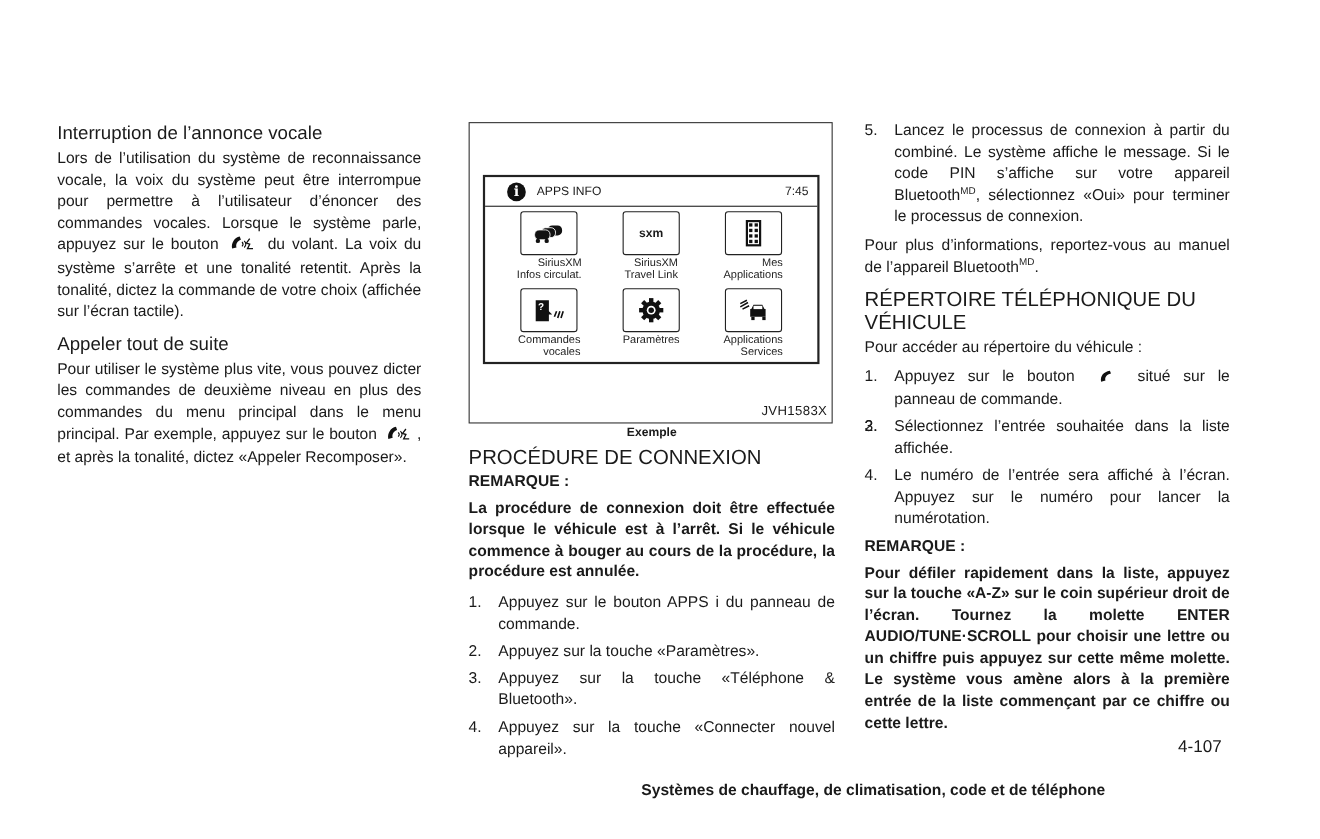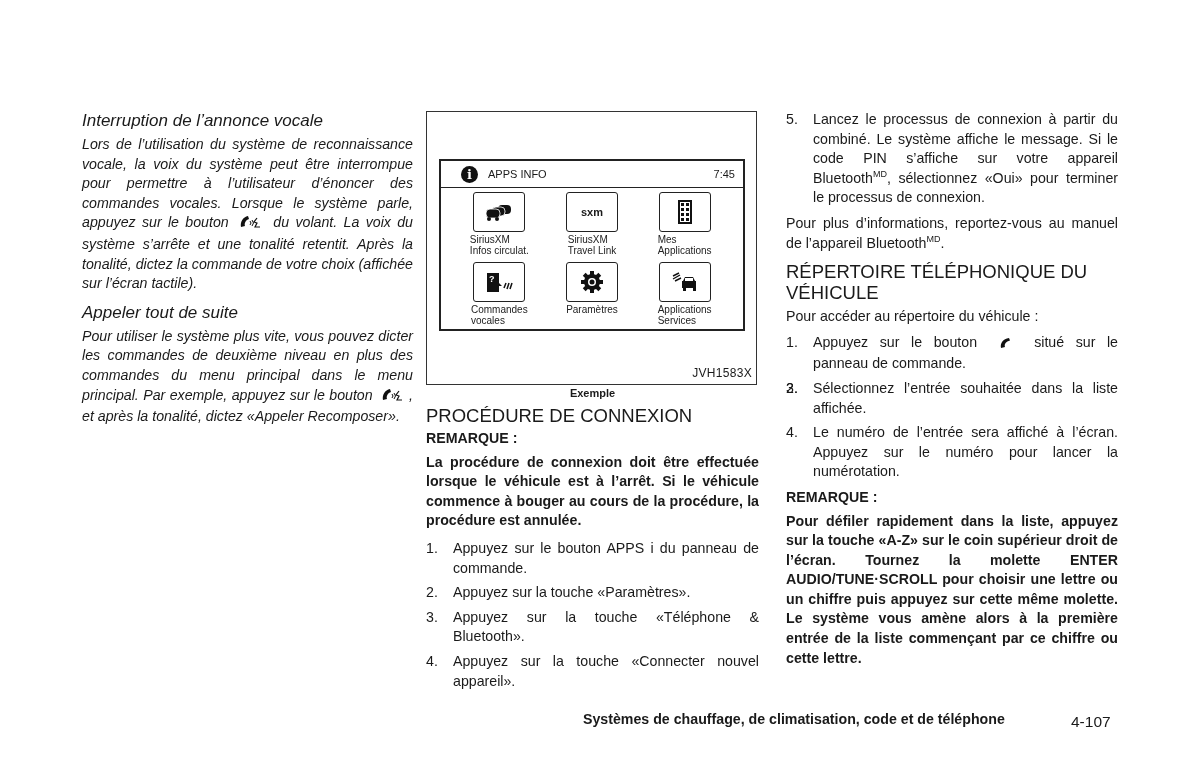--- a/index.html
+++ b/index.html
@@ -1,21 +1,21 @@
 <!DOCTYPE html>
 <html><head>
 <meta charset="utf-8">
 <style>
   html, body { margin:0; padding:0; }
   body {
     width:1200px; height:763px; background:#ffffff; position:relative; overflow:hidden;
     font-family: "Liberation Sans", sans-serif; color:#1a1a1a;
   }
   .col { position:absolute; top:110px; }
-  #col1 { left:82px; width:331px;font-style:italic; }
+  #col1 { left:52px; width:331px; }
   #col2 { left:426px; width:333px; }
   #col3 { left:786px; width:332px; }
 
   .h-sub { font-size:17px; line-height:21px; margin:0 0 3px 0; font-weight:normal; }
   .h-caps { font-size:18.5px; line-height:21px; margin:0 0 3px 0; font-weight:normal; }
   p.body { font-size:14.2px; line-height:19.6px; margin:4px 0 8px 0; text-align:justify; hyphens:manual; }
   p.bold { font-weight:bold; }
   .rem { font-size:14.2px; line-height:19.6px; font-weight:bold; margin:0 0 4px 0; }
 
   ol.steps { list-style:none; margin:0 0 6px 0; padding:0; }
@@ -28,26 +28,26 @@
   
   .figure { position:relative; width:331px; height:274px; border:1.3px solid #333; box-sizing:border-box; margin-top:1px; }
   .screen { position:absolute; left:12px; top:47px; width:306px; height:172px; border:2px solid #222; box-sizing:border-box; background:#fff; }
   .screen-header { height:26px; border-bottom:1.5px solid #222; display:flex; align-items:center; padding:0 8px 0 20px; font-size:11px; }
   .info-icon { width:17px; height:17px; border-radius:50%; background:#111; color:#fff; font-family:"DejaVu Serif", serif; font-weight:bold; font-size:13px; display:flex; align-items:center; justify-content:center; margin-right:10px; }
   .screen-title { flex:1; }
   .screen-time { font-size:11px; }
   .grid { display:grid; grid-template-columns:repeat(3, 1fr); padding:4px 12px 0 12px; }
   .app { display:flex; flex-direction:column; align-items:center; height:70px; }
   .app-tile { width:52px; height:40px; border:1.3px solid #222; border-radius:3px; display:flex; align-items:center; justify-content:center; box-sizing:border-box; }
-  .app-label { font-size:10px; line-height:11px; text-align:left; margin-top:2px; color:#222; }
+  .app-label { font-size:10px; line-height:11px; text-align:right; margin-top:2px; color:#222; }
   .fig-code { position:absolute; right:4px; bottom:4px; font-size:12px; letter-spacing:0.3px; }
   .caption { text-align:center; font-size:11px; font-weight:bold; margin:2px 0 6px 0; }
 
   .footer { position:absolute; top:711px; left:583px; font-size:14.2px; font-weight:bold; }
-  .pagenum { position:absolute; top:713px; left:1071px; font-size:15.5px; }
+  .pagenum { position:absolute; top:671px; left:1071px; font-size:15.5px; }
 </style>
 </head>
 <body>
 
 <div class="col" id="col1">
   <h3 class="h-sub">Interruption de l’annonce vocale</h3>
   <p class="body">
     <span>Lors de l’utilisation du système de reconnaissance vocale, la voix du système peut être interrompue pour permettre à l’utilisateur d’énoncer des commandes vocales. Lorsque le système parle, appuyez sur le bouton</span>
     <span class="phone-icon">
       <svg width="24" height="14" viewBox="0 0 24 14">

